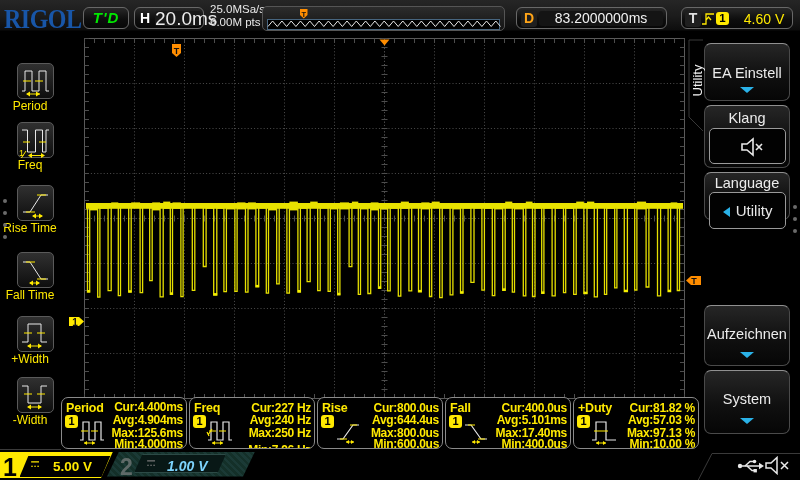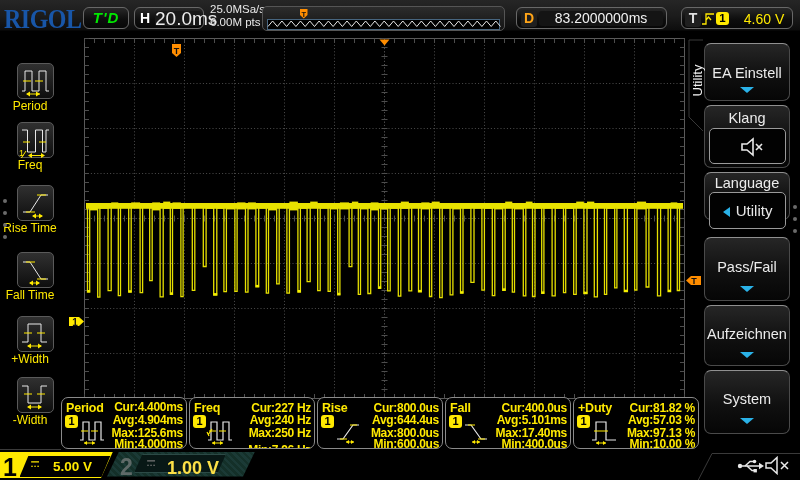--- a/index.html
+++ b/index.html
@@ -79,21 +79,21 @@
 #ch1b { position:absolute; left:19.5px; top:7.5px; width:91px; height:21.5px; background:#000;
   clip-path:polygon(9px 0, 91px 0, 82px 21.5px, 0 21.5px); }
 #ch1n { position:absolute; left:3px; top:5px; color:#000; font-size:25px; font-weight:bold; }
 #ch1v { position:absolute; left:53px; top:11px; color:#ffe900; font-size:13.5px; font-weight:bold; }
 #ch2y { position:absolute; left:107px; top:3.5px; width:148px; height:25px;
   background:repeating-linear-gradient(45deg,#1b3a36 0 2.5px,#143029 2.5px 5px);
   clip-path:polygon(12px 0, 148px 0, 136px 25px, 0 25px); }
 #ch2b { position:absolute; left:134px; top:6px; width:92px; height:19px; background:#081816;
   border:1px solid #2c4a46; clip-path:polygon(8.5px 0, 92px 0, 83.5px 19px, 0 19px); }
 #ch2n { position:absolute; left:120px; top:6px; color:#5f6a68; font-size:23px; font-weight:bold; }
-#ch2v { position:absolute; left:167px; top:10px; color:#fde047; font-size:18px; font-weight:bold; }
+#ch2v { position:absolute; left:167px; top:10px; color:#7dd3fc; font-size:14px; font-weight:bold;font-style:italic; }
 .cpl { position:absolute; width:9px; height:7px; }
 svg text { font-family:"Liberation Sans",sans-serif; }
 </style></head>
 <body>
 <div id="scr">
 
 <svg class="abs" style="left:0;top:0" width="800" height="480" viewBox="0 0 800 480">
   <style> .dot { stroke:#4d4d4d; stroke-width:1; stroke-dasharray:1 2.2; } </style>
   <line x1="134.5" y1="38.5" x2="134.5" y2="398.5" class="dot"></line>
 <line x1="184.5" y1="38.5" x2="184.5" y2="398.5" class="dot"></line>
@@ -303,24 +303,20 @@
       <path d="M17 9 l6 6 M23 9 l-6 6" stroke="#e8e8e8" stroke-width="1.6"></path>
     </svg>
   </div>
 </div>
 <div class="slot" style="top:140px;height:48px">
   <div class="stext" style="top:2px">Language</div>
   <div class="ibtn" style="top:19px;height:37px;line-height:35px">
     <span class="ltri"></span><span style="color:#e8e8e8;font-size:15px"> Utility</span>
   </div>
 </div>
-<div class="slot" style="top:205px;height:64px">
-  <div class="stext" style="top:21px">Pass/Fail</div>
-  <div class="tri" style="top:48px"></div>
-</div>
 <div class="slot" style="top:273px;height:61px">
   <div class="stext" style="top:20px">Aufzeichnen</div>
   <div class="tri" style="top:46px"></div>
 </div>
 <div class="slot" style="top:338px;height:64px">
   <div class="stext" style="top:20px">System</div>
   <div class="tri" style="top:47px"></div>
 </div>
 </div>
 <div id="utility"><span>Utility</span></div>

